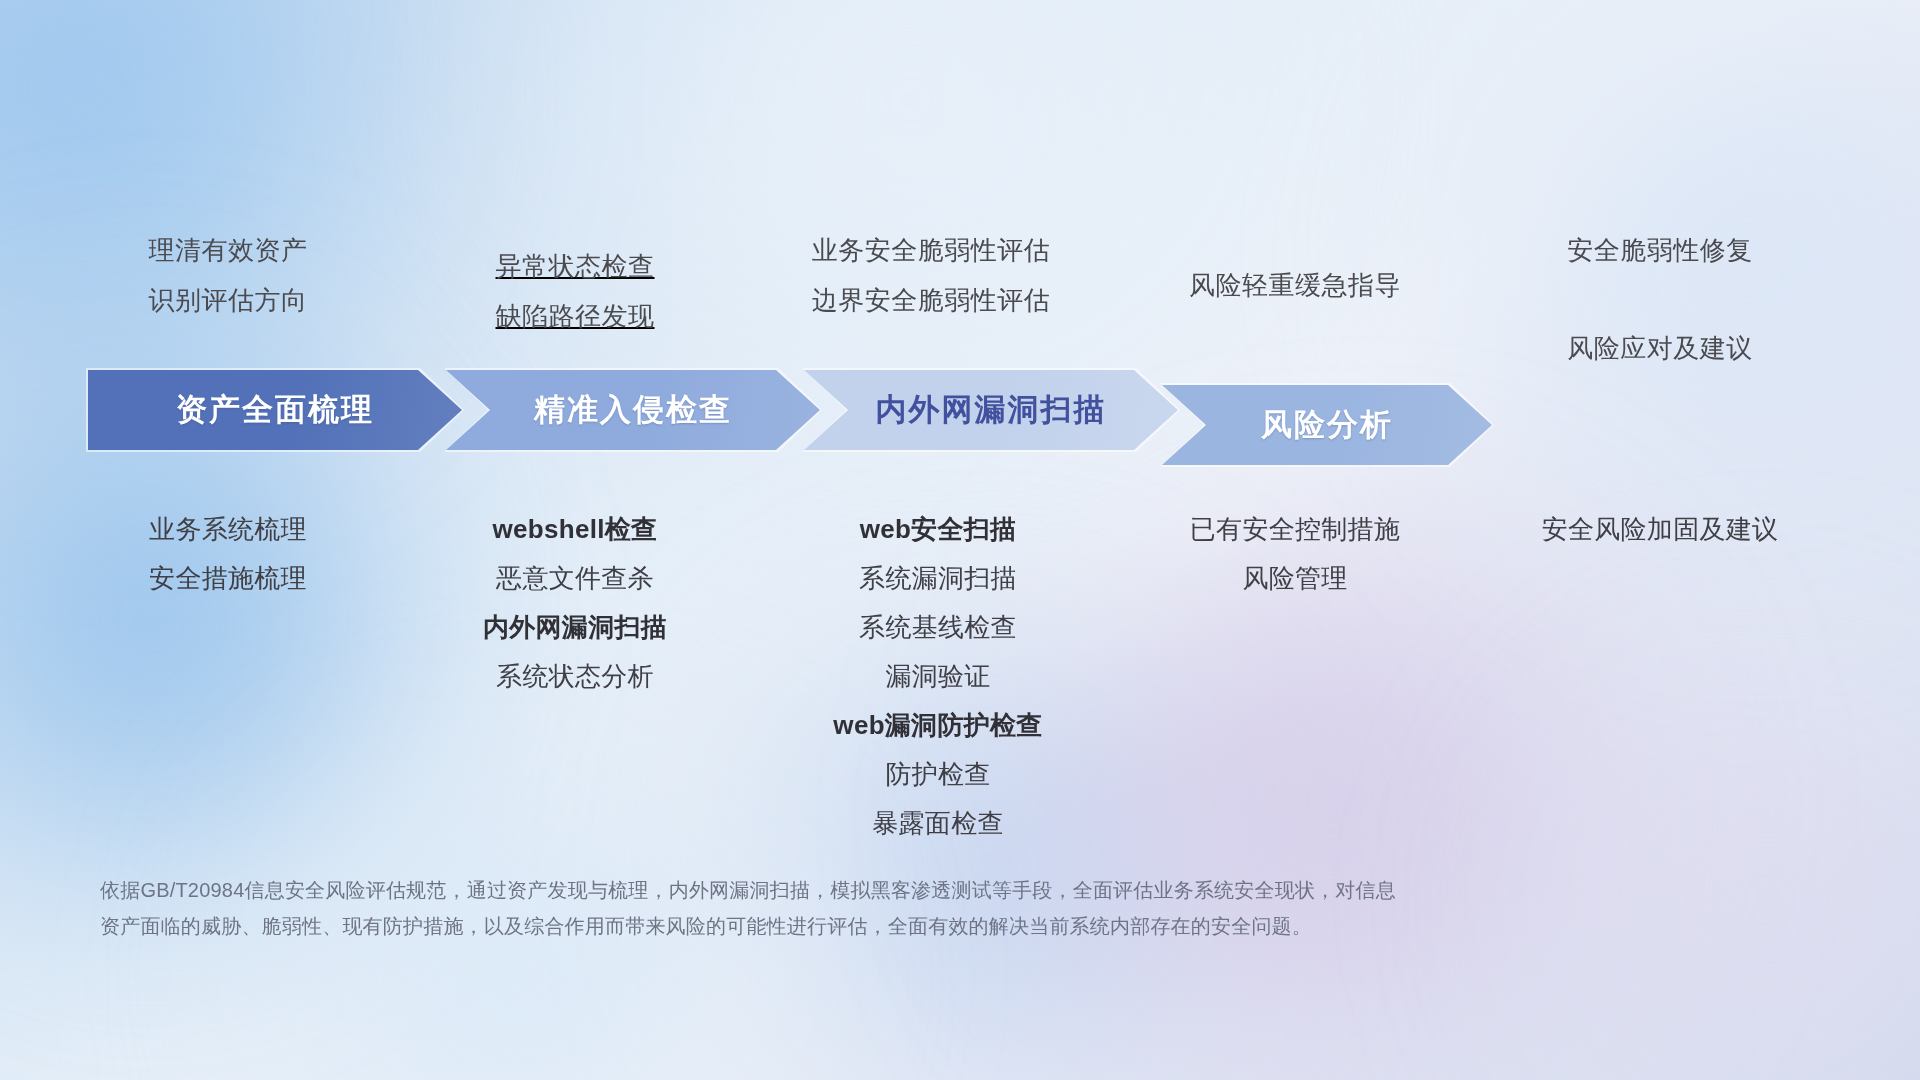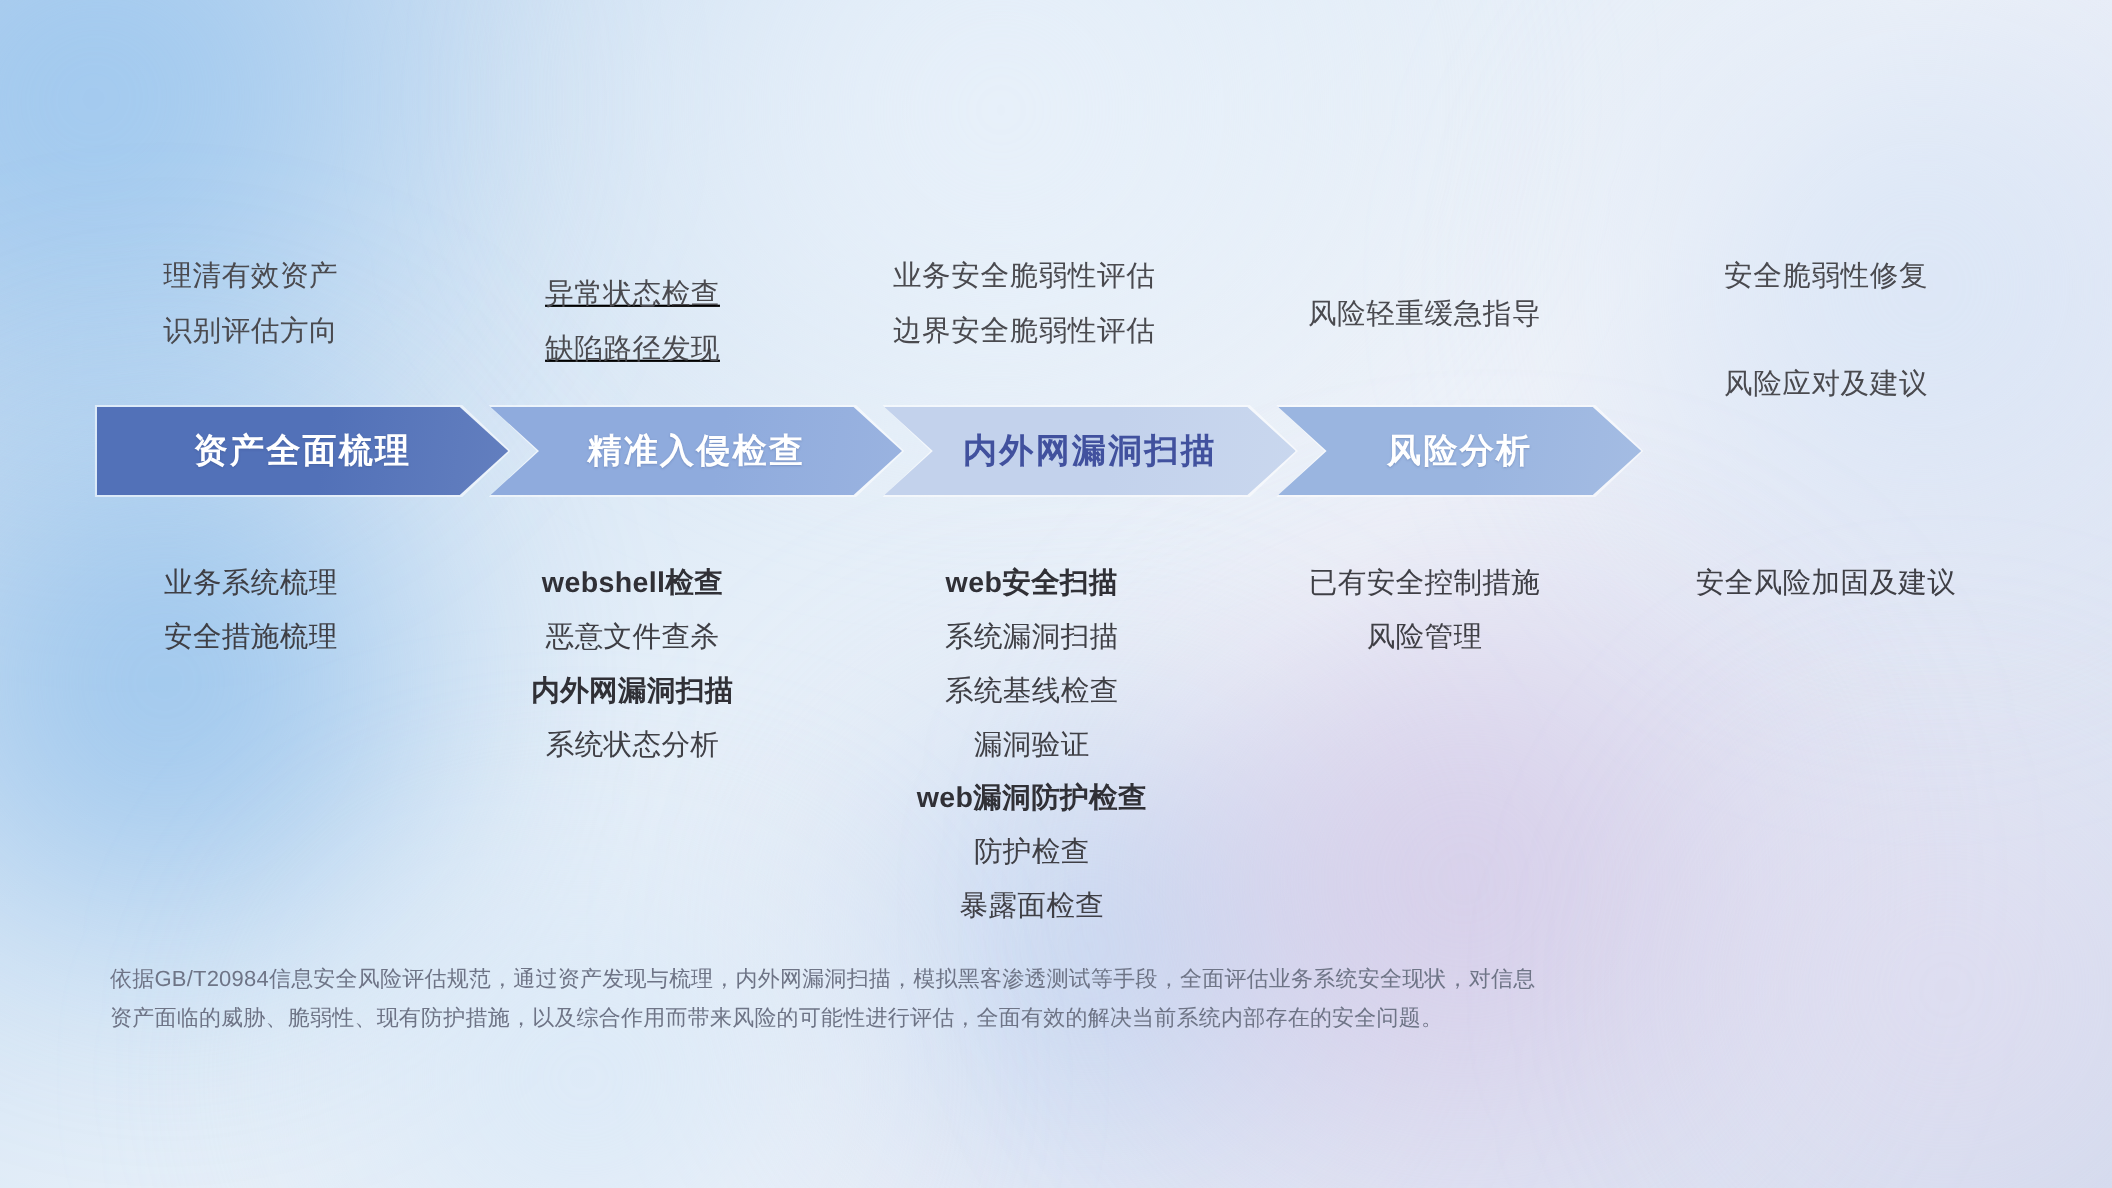--- a/index.html
+++ b/index.html
@@ -210,21 +210,21 @@
         <div class="chev" style="left: 358px; width: 374px;">
           <div class="chev-edge clip-mid"></div>
           <div class="chev-shape clip-mid" style="background: linear-gradient(100deg, rgb(143, 171, 221) 0%, rgb(143, 171, 221) 55%, rgb(154, 179, 224) 100%);"></div>
           <div class="lbl" style="color: rgb(255, 255, 255); text-shadow: rgba(40, 60, 110, 0.25) 0px 1px 2px;">精准入侵检查</div>
         </div>
         <div class="chev" style="left: 716px; width: 374px;">
           <div class="chev-edge clip-mid"></div>
           <div class="chev-shape clip-mid" style="background: linear-gradient(100deg, rgb(195, 210, 236) 0%, rgb(195, 210, 236) 55%, rgb(201, 215, 238) 100%);"></div>
           <div class="lbl" style="color: rgb(65, 81, 158);">内外网漏洞扫描</div>
         </div>
-        <div class="chev" style="left: 1074px; width: 330px;">
+        <div class="chev" style="left: 1074px; width: 330px; margin-top: 15px;">
           <div class="chev-edge clip-mid"></div>
           <div class="chev-shape clip-mid" style="background: linear-gradient(100deg, rgb(154, 181, 224) 0%, rgb(154, 181, 224) 55%, rgb(164, 188, 227) 100%);"></div>
           <div class="lbl" style="color: rgb(255, 255, 255); text-shadow: rgba(40, 60, 110, 0.25) 0px 1px 2px;">风险分析</div>
         </div>
       </div>
 
     <div class="row-bot" id="row-bot">
         <div style="position: absolute; left: -32px; top: 0px; width: 520px; text-align: center;">
           <div class="bot-line">业务系统梳理</div>
           <div class="bot-line">安全措施梳理</div>

